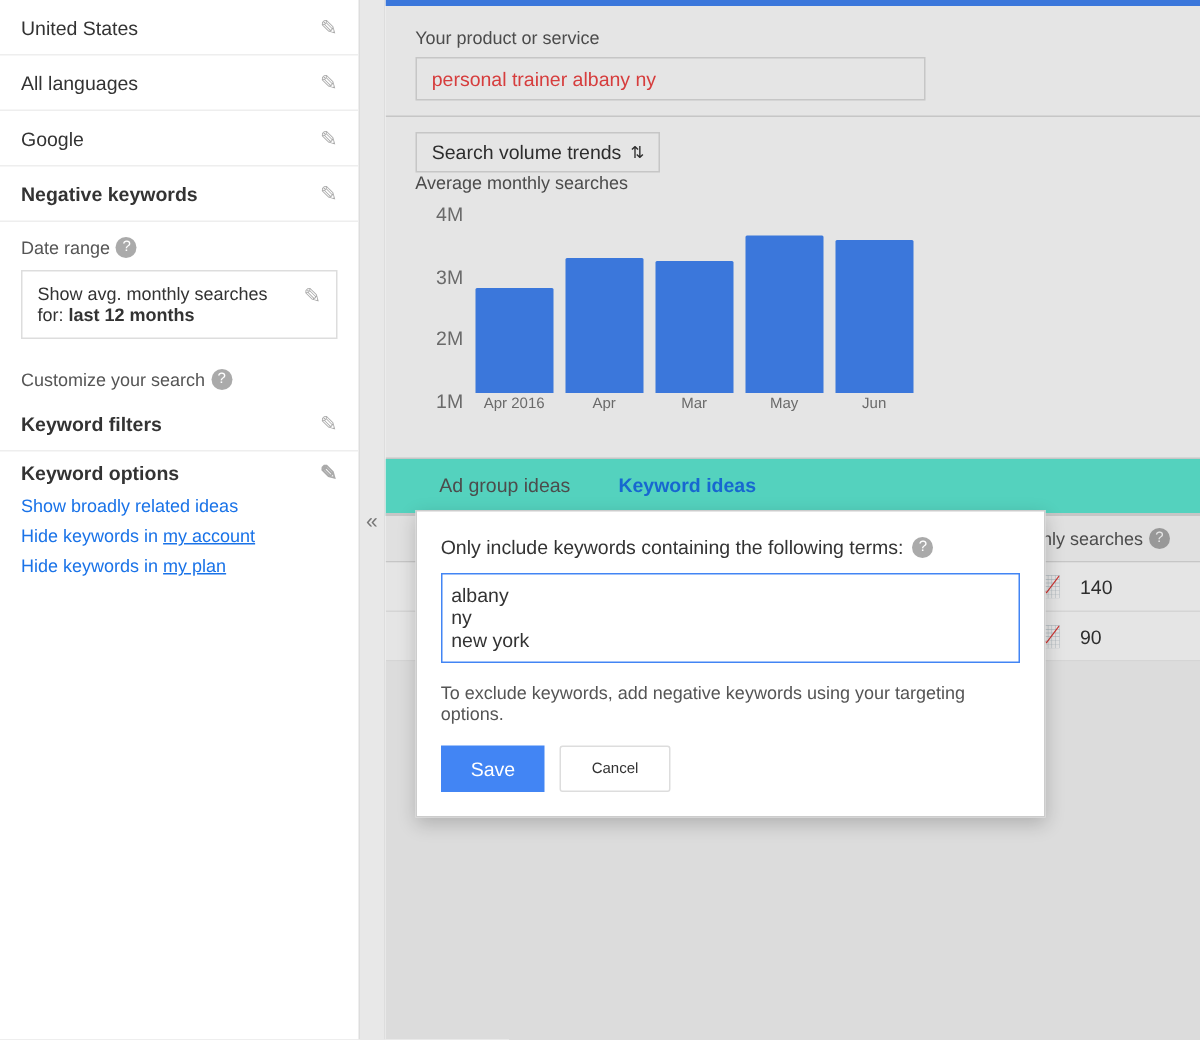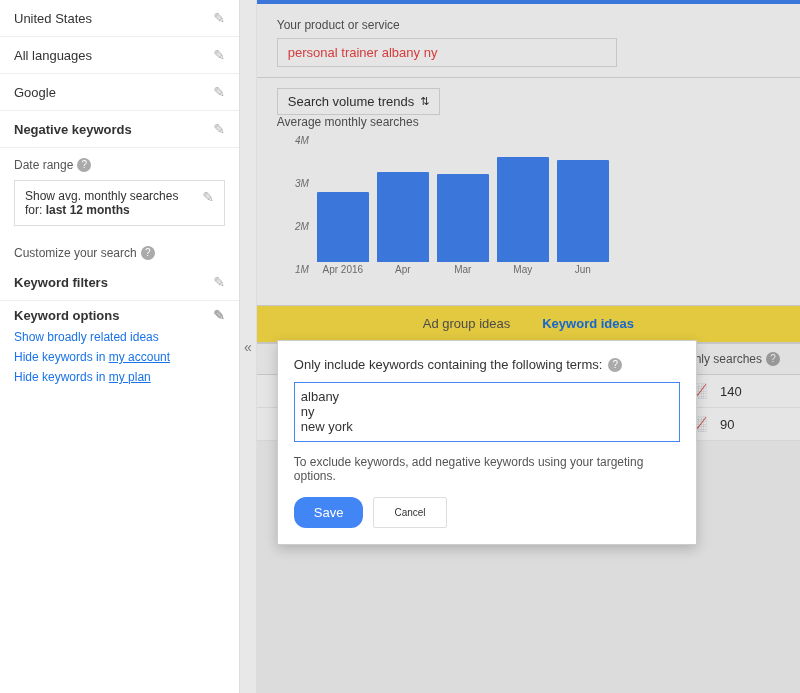--- a/index.html
+++ b/index.html
@@ -180,23 +180,22 @@
       position: absolute;
       left: 0;
       top: 0;
       bottom: 20px;
       width: 36px;
       display: flex;
       flex-direction: column;
       justify-content: space-between;
       align-items: flex-end;
       padding-right: 4px;
-      font-size: 10px;
+      font-size: 13px;
       color: #777;
-      font-style: italic;
     }
 
     .chart-bars-area {
       margin-left: 40px;
       height: 140px;
       display: flex;
       align-items: flex-end;
       gap: 8px;
       position: relative;
     }
@@ -215,25 +214,24 @@
     }
 
     .chart-bar-label {
       font-size: 10px;
       color: #777;
       white-space: nowrap;
     }
 
     
     .tabs-section {
-      background: #fde047;
+      background: #5eead4;
       padding: 0 20px;
       display: flex;
       border-bottom: 2px solid #ddd;
-      justify-content: center;
     }
 
     .tab {
       padding: 10px 16px;
       font-size: 13px;
       cursor: pointer;
       color: #555;
       border-bottom: 3px solid transparent;
       margin-bottom: -2px;
     }
@@ -348,21 +346,21 @@
       gap: 10px;
     }
 
     .btn-save {
       background: #4285f4;
       color: #fff;
       border: none;
       padding: 8px 20px;
       font-size: 13px;
       cursor: pointer;
-      border-radius: 12px;
+      border-radius: 0;
     }
 
     .btn-cancel {
       background: #fff;
       color: #333;
       border: 1px solid #ddd;
       padding: 8px 20px;
       font-size: 10px;
       cursor: pointer;
       border-radius: 2px;

